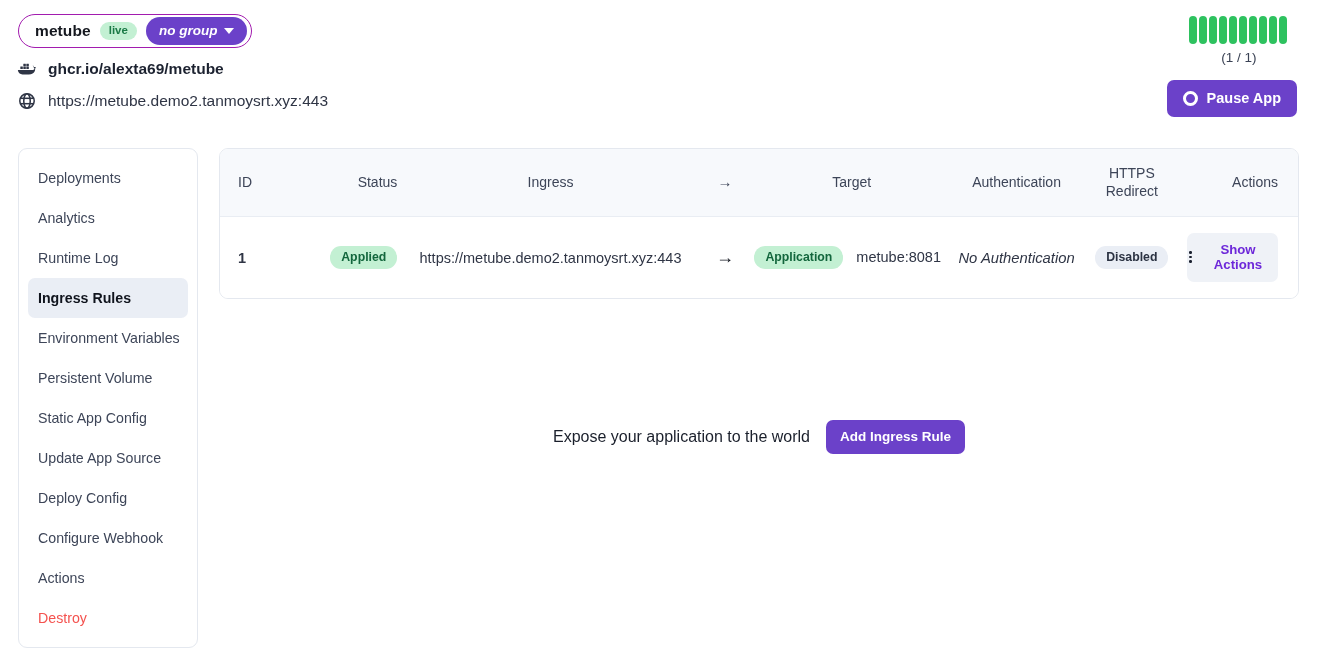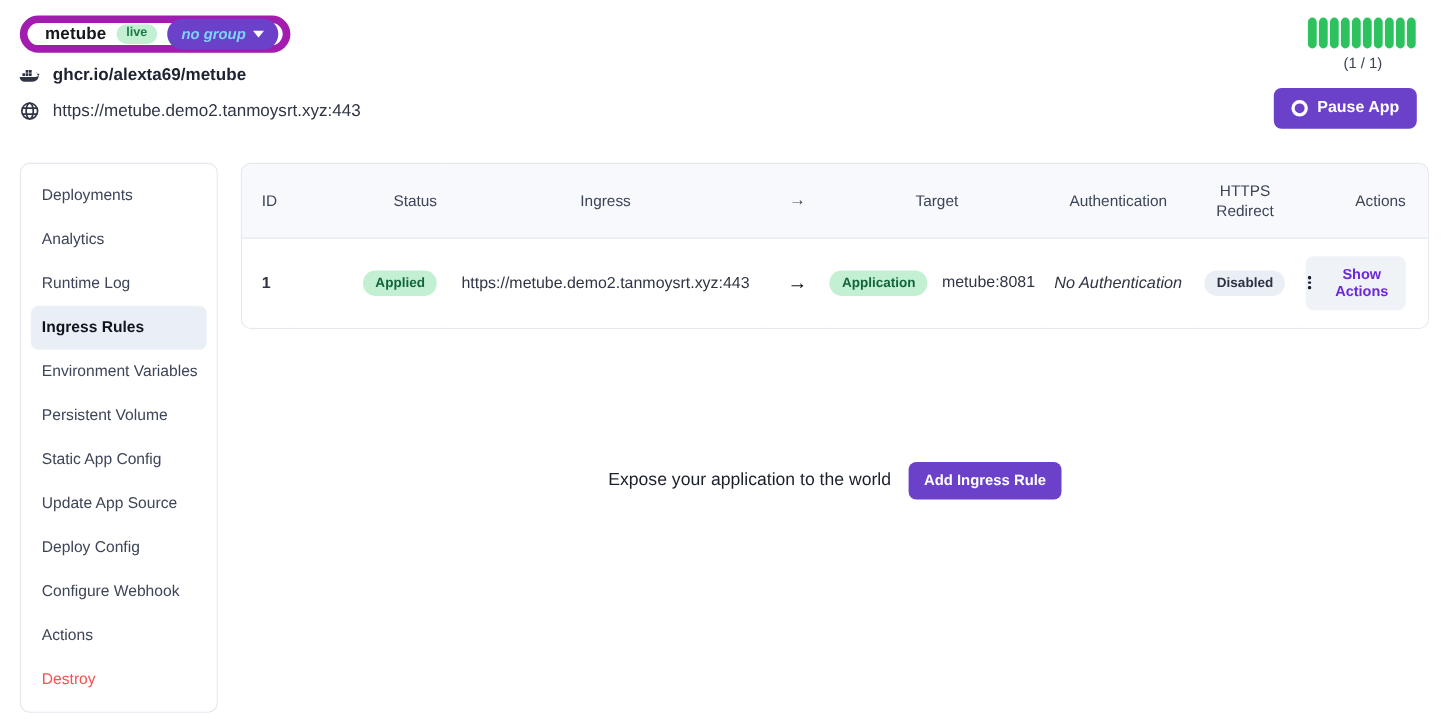--- a/index.html
+++ b/index.html
@@ -20,21 +20,21 @@
   }
 
   .title-pill {
     position: absolute;
     left: 18px; top: 14px;
     height: 34px;
     display: flex;
     align-items: center;
     gap: 9px;
     padding: 0 4px 0 16px;
-    border: 7px solid #a21caf;
+    border: 1px solid #a21caf;
     border-radius: 18px;
     background: #ffffff;
   }
   .app-name {
     font-size: 15.5px;
     font-weight: bold;
     color: #15181f;
     letter-spacing: .1px;
   }
   .live-badge {
@@ -44,21 +44,21 @@
     background: #c3f0d3;
     border-radius: 10px;
     padding: 3px 9px 4px;
     line-height: 1;
   }
   .group-pill {
     display: flex;
     align-items: center;
     gap: 7px;
     background: #6b41c9;
-    color: #7dd3fc;
+    color: #ffffff;
     border-radius: 16px;
     padding: 6px 13px 7px;
     font-size: 13.5px;
     font-weight: bold;
     font-style: italic;
     cursor: pointer;
   }
   .caret-down {
     width: 0; height: 0;
     border-left: 5px solid transparent;
@@ -107,21 +107,21 @@
   }
   .progress-label {
     margin-top: 6px;
     font-size: 13.5px;
     color: #3a4254;
     text-align: center;
   }
 
   .pause-btn {
     position: absolute;
-    right: 32px; top: 80px;
+    right: 23px; top: 80px;
     display: flex;
     align-items: center;
     gap: 9px;
     background: #6b41c9;
     color: #ffffff;
     border: none;
     border-radius: 7px;
     padding: 10px 16px 11px;
     font-size: 14.5px;
     font-weight: bold;

